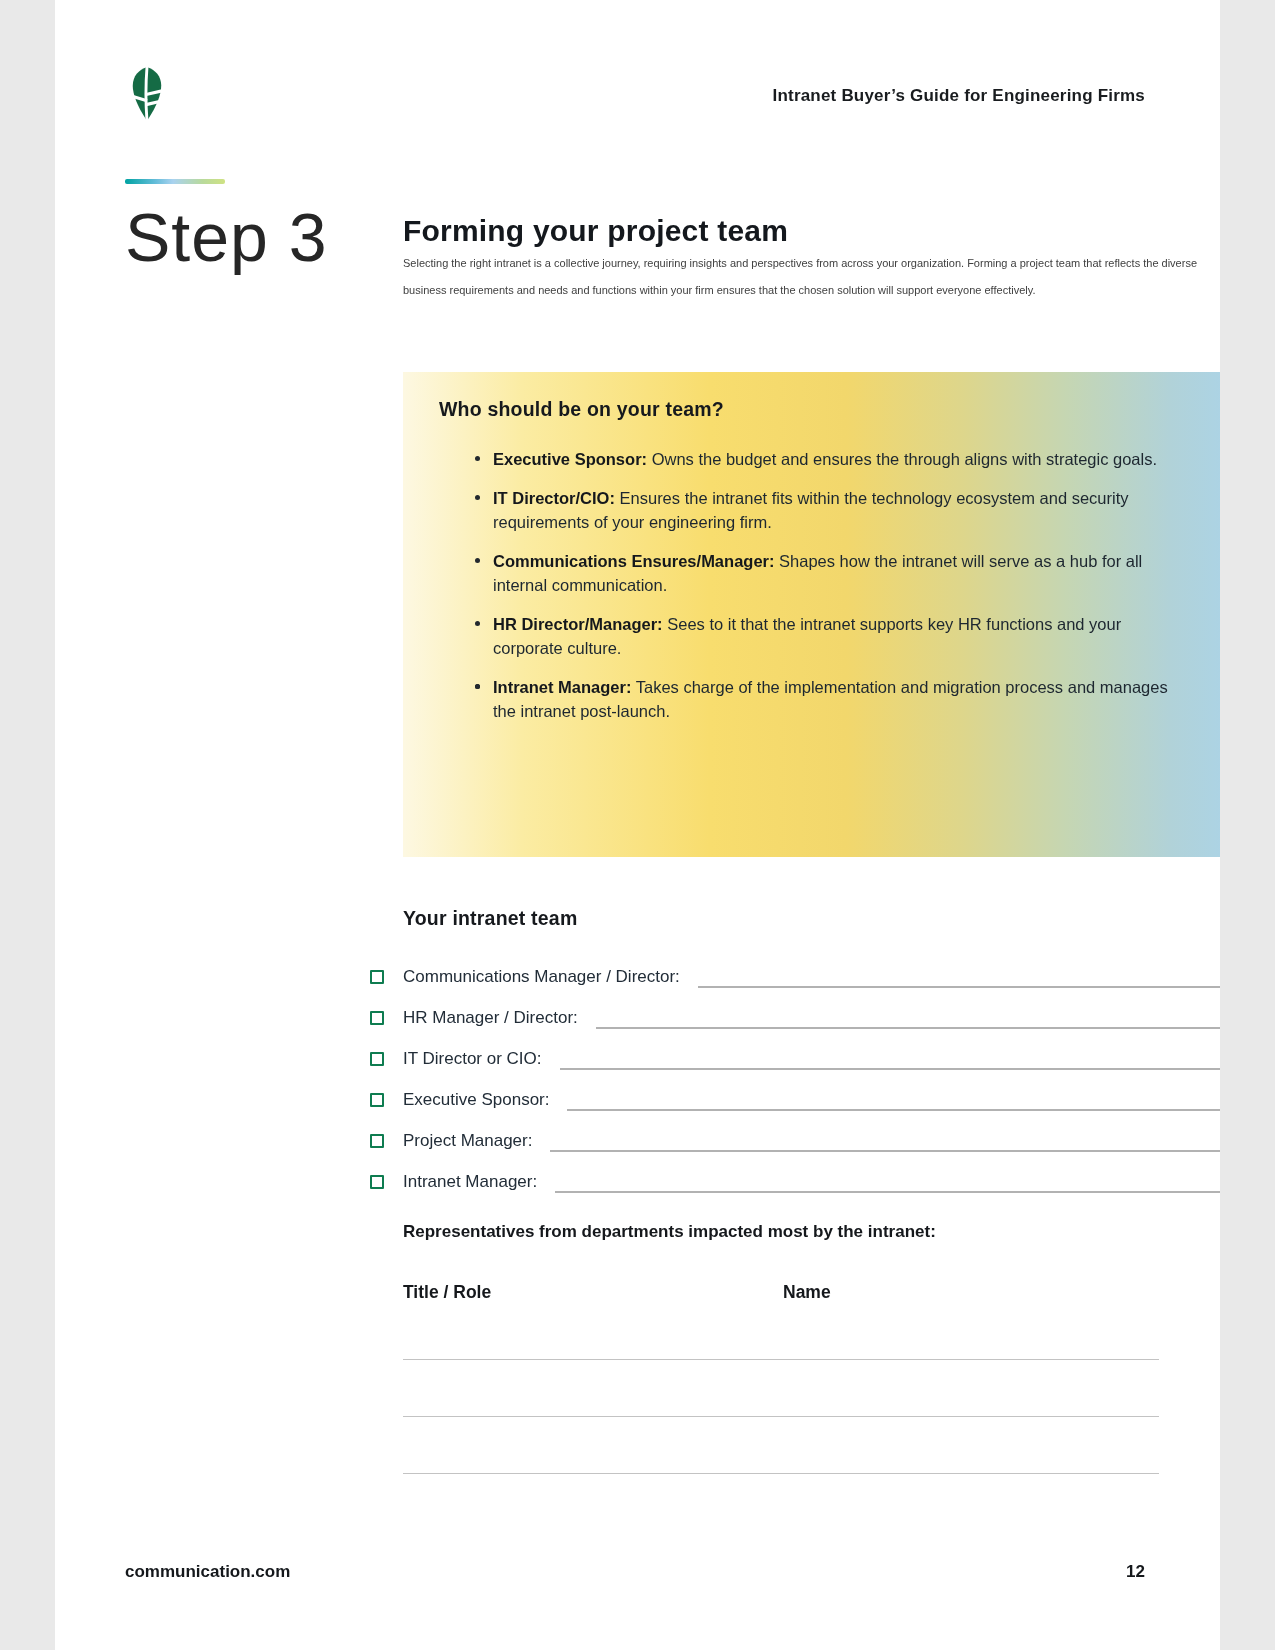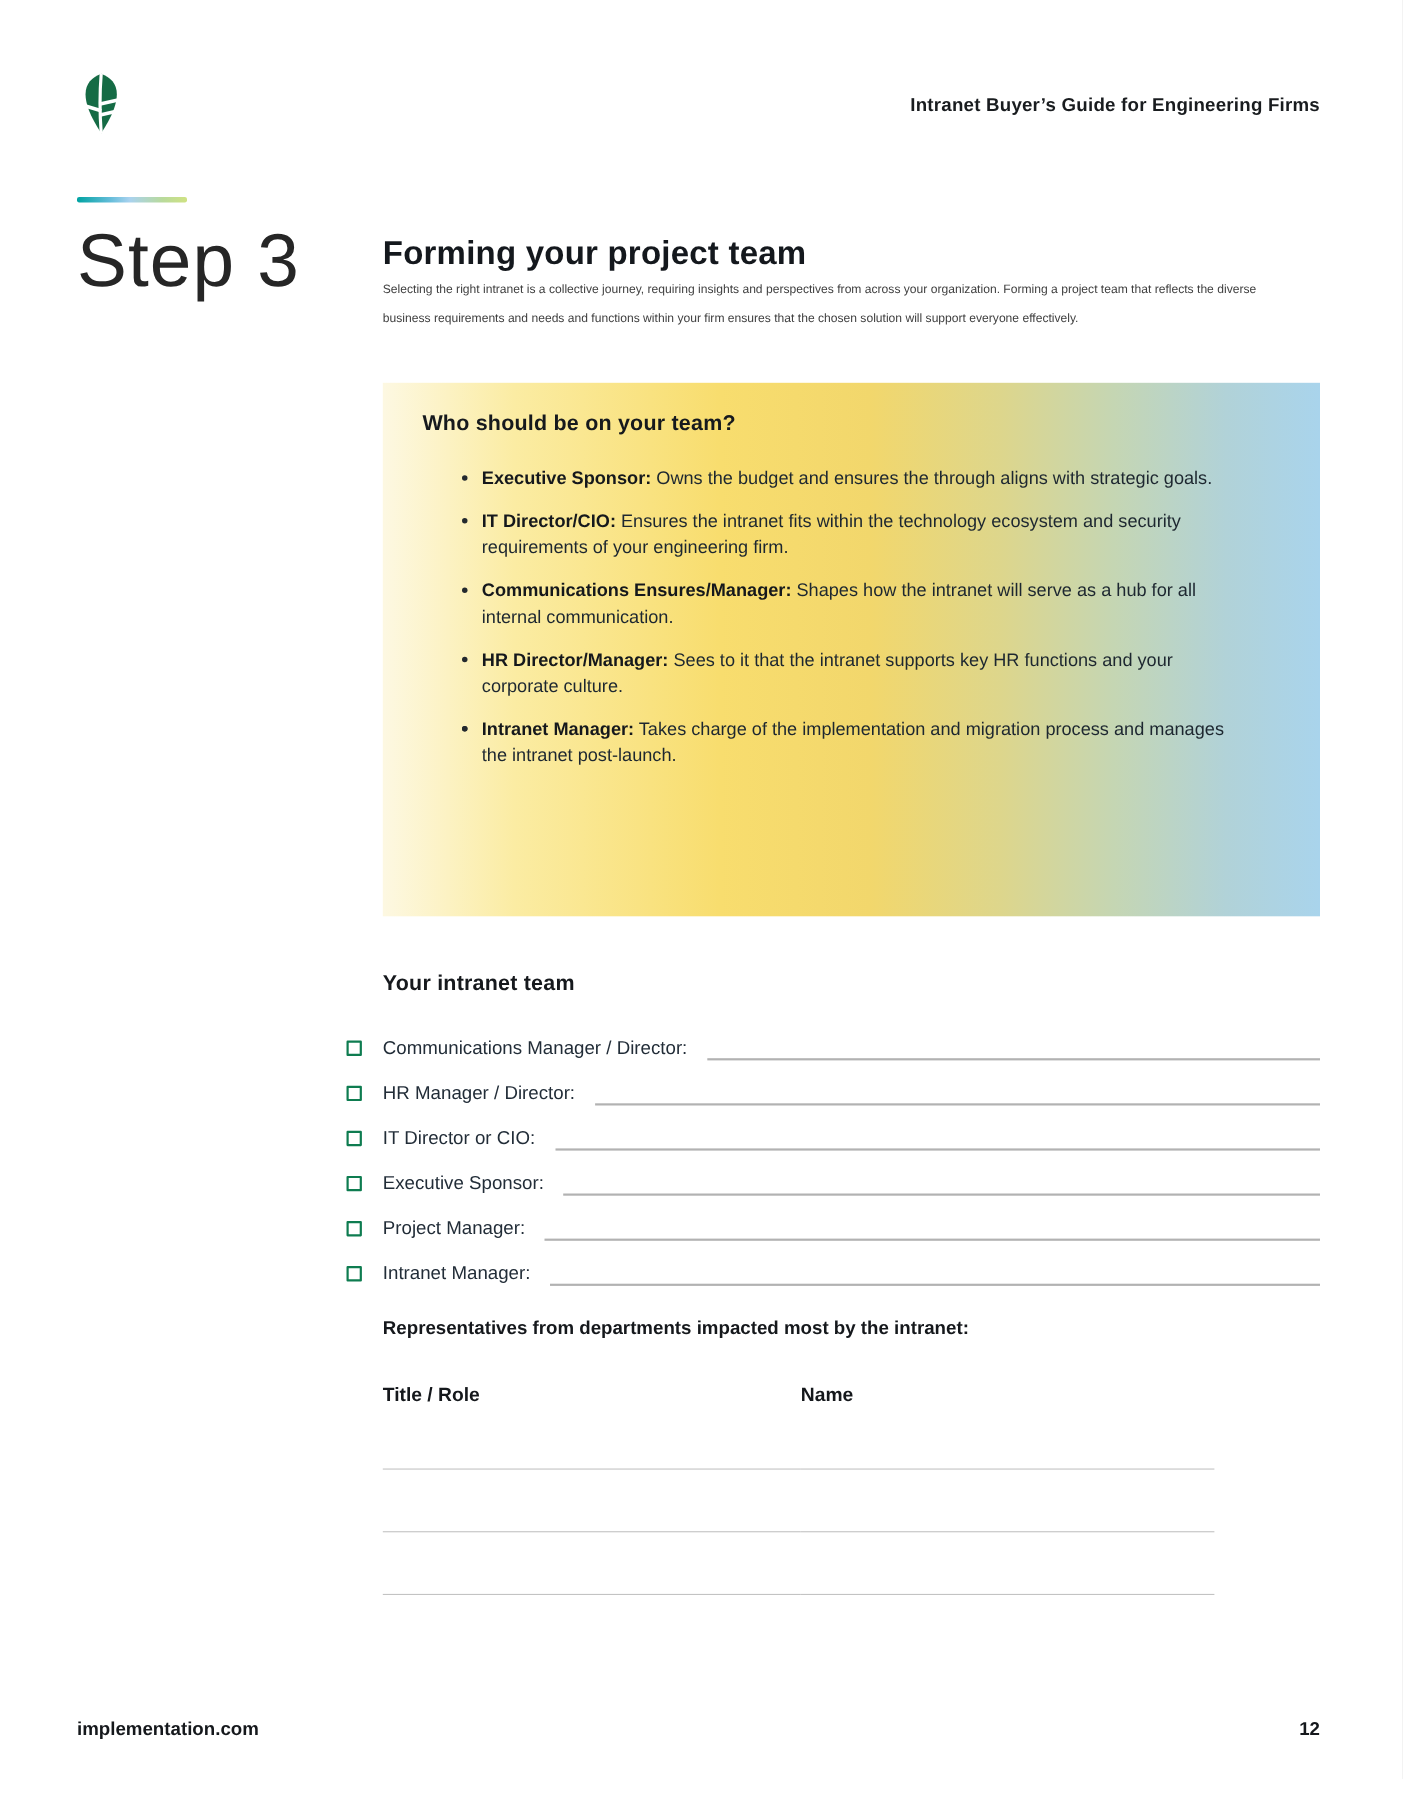--- a/index.html
+++ b/index.html
@@ -1,19 +1,19 @@
 <!DOCTYPE html>
 <html><head>
 <meta charset="utf-8">
 <style>
   * { margin: 0; padding: 0; box-sizing: border-box; }
   html, body { background: #e9e9e9; }
   .page {
     position: relative;
-    width: 1275px; height: 1650px;
+    width: 1165px; height: 1650px;
     margin: 0 auto;
     background: #ffffff;
     font-family: "Liberation Sans", sans-serif;
     color: #212b36;
     overflow: hidden;
   }
 
   
   .logo { position: absolute; left: 70px; top: 66px; width: 44px; height: 56px; }
   .doc-title {
@@ -35,21 +35,21 @@
   
   .main { position: absolute; left: 348px; top: 212px; width: 852px; }
   h1.page-title { font-size: 30px; line-height: 38px; font-weight: 700; color: #14181d; letter-spacing: .2px; }
   .intro {
     width: 800px;
     font-size: 11px; line-height: 27px; color: #404040;
   }
 
   
   .team-box {
-    margin-top: 44px; width: 852px; height: 485px;
+    margin-top: 68px; width: 852px; height: 485px;
     padding: 26px 60px 30px 36px;
     background: linear-gradient(90deg,
       #fdf8e2 0%, #fbeca3 14%, #f8dd6e 36%, #f2d76c 52%,
       #ddd68c 66%, #c5d6b3 78%, #b1d2d8 90%, #a9d4ec 100%);
   }
   .team-box h2 {
     font-size: 19.5px; font-weight: 700; color: #16191d; letter-spacing: .2px;
   }
   .team-box ul { list-style: none; margin-top: 26px; padding-left: 36px; }
   .team-box li {
@@ -180,16 +180,16 @@
       <div class="rep-col-header">Name</div>
       <div class="rep-line"></div>
       <div class="rep-line"></div>
       <div class="rep-line"></div>
       <div class="rep-line"></div>
       <div class="rep-line"></div>
       <div class="rep-line"></div>
     </div>
   </div>
 
-  <div class="footer-site">implementation.com</div>
+  <div class="footer-site">communication.com</div>
   <div class="footer-page">12</div>
 
 </div>
 
 </body></html>

